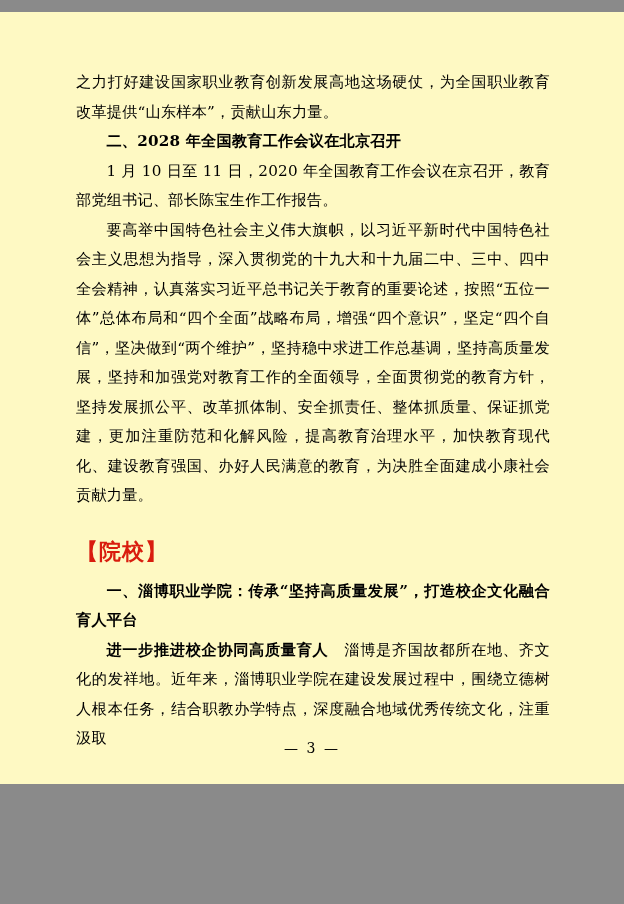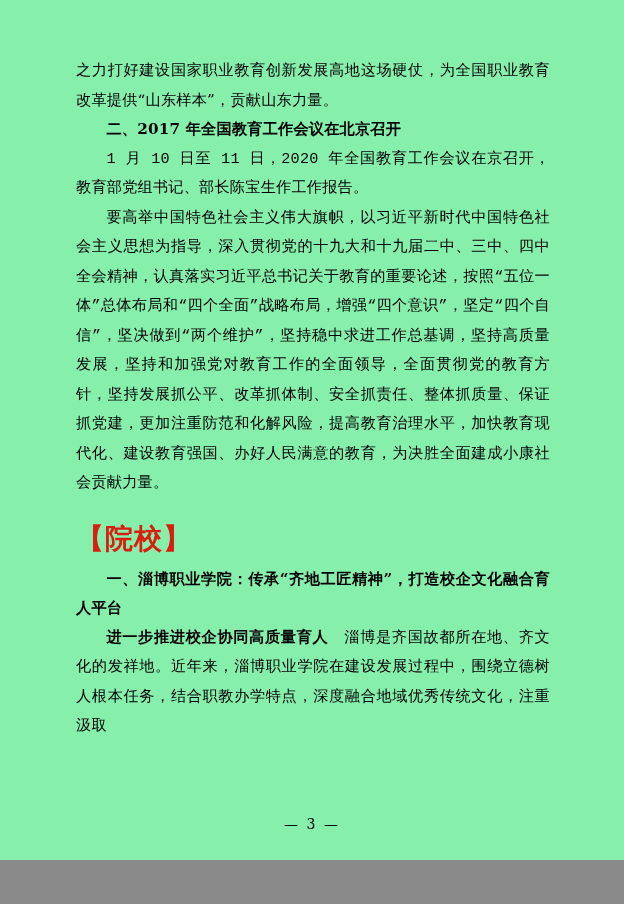--- a/index.html
+++ b/index.html
@@ -3,55 +3,54 @@
 <meta charset="utf-8">
 <style>
   html, body {
     margin: 0;
     padding: 0;
     background: #8a8a8a;
   }
   .page {
     position: relative;
     width: 624px;
-    height: 860px;
-    background: #86efac;
-    margin: 0 auto;
+    height: 772px;
+    background: #fef9c3;
+    margin: 12px auto;
     overflow: hidden;
     font-family: "DejaVu Serif", "Liberation Serif", serif;
     color: #000000;
   }
   .content {
     position: absolute;
     left: 76px;
     top: 56px;
     width: 474px;
   }
   p {
     margin: 0 0 0 0;
     font-size: 15.2px;
     line-height: 29.5px;
     text-align: justify;
     text-justify: inter-ideograph;
     letter-spacing: 0.2px;
   }
   .indent2 {
     text-indent: 2em;
-    font-family: Liberation Mono, monospace;
   }
   .heading-num {
     font-weight: bold;
     text-indent: 2em;
     font-size: 15.2px;
     line-height: 29.5px;
   }
   .section-label {
     color: #d91d0e;
     font-weight: bold;
-    font-size: 28px;
+    font-size: 22px;
     line-height: 36px;
     margin-top: 14px;
     margin-bottom: 6px;
     letter-spacing: 1px;
   }
   .gap-small { height: 8px; }
   .gap-tiny { height: 2px; }
   .footer {
     position: absolute;
     left: 0;
@@ -66,33 +65,33 @@
   .run-bold { font-weight: bold; }
 </style>
 </head>
 <body>
 
 <div class="page">
   <div class="content">
 
     <p class="indent0">之力打好建设国家职业教育创新发展高地这场硬仗，为全国职业教育改革提供“山东样本”，贡献山东力量。</p>
 
-    <p class="heading-num">二、2017 年全国教育工作会议在北京召开</p>
+    <p class="heading-num">二、2028 年全国教育工作会议在北京召开</p>
 
     <p class="indent2">1 月 10 日至 11 日，2020 年全国教育工作会议在京召开，教育部党组书记、部长陈宝生作工作报告。</p>
 
     <p class="indent2">要高举中国特色社会主义伟大旗帜，以习近平新时代中国特色社会主义思想为指导，深入贯彻党的十九大和十九届二中、三中、四中全会精神，认真落实习近平总书记关于教育的重要论述，按照“五位一体”总体布局和“四个全面”战略布局，增强“四个意识”，坚定“四个自信”，坚决做到“两个维护”，坚持稳中求进工作总基调，坚持高质量发展，坚持和加强党对教育工作的全面领导，全面贯彻党的教育方针，坚持发展抓公平、改革抓体制、安全抓责任、整体抓质量、保证抓党建，更加注重防范和化解风险，提高教育治理水平，加快教育现代化、建设教育强国、办好人民满意的教育，为决胜全面建成小康社会贡献力量。</p>
 
     <div class="gap-small"></div>
 
     <p class="section-label">【院校】</p>
 
     <div class="gap-tiny"></div>
 
-    <p class="heading-num">一、淄博职业学院：传承“齐地工匠精神”，打造校企文化融合育人平台</p>
+    <p class="heading-num">一、淄博职业学院：传承“坚持高质量发展”，打造校企文化融合育人平台</p>
 
 
     <p class="indent2"><span class="run-bold">进一步推进校企协同高质量育人</span>　<span>淄博是齐国故都所在地、齐文化的发祥地。近年来，淄博职业学院在建设发展过程中，围绕立德树人根本任务，结合职教办学特点，深度融合地域优秀传统文化，注重汲取</span></p>
 
   </div>
 
   <div class="footer">— 3 —</div>
 </div>
 
 </body></html>

